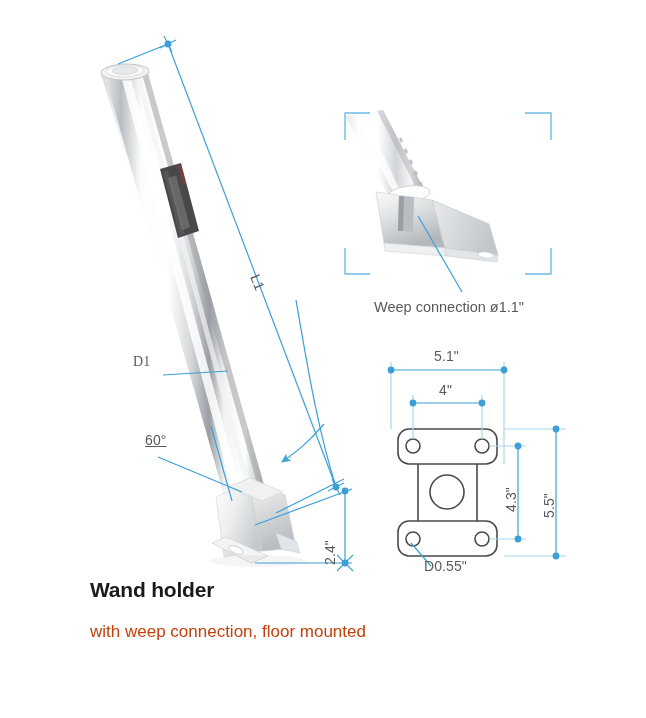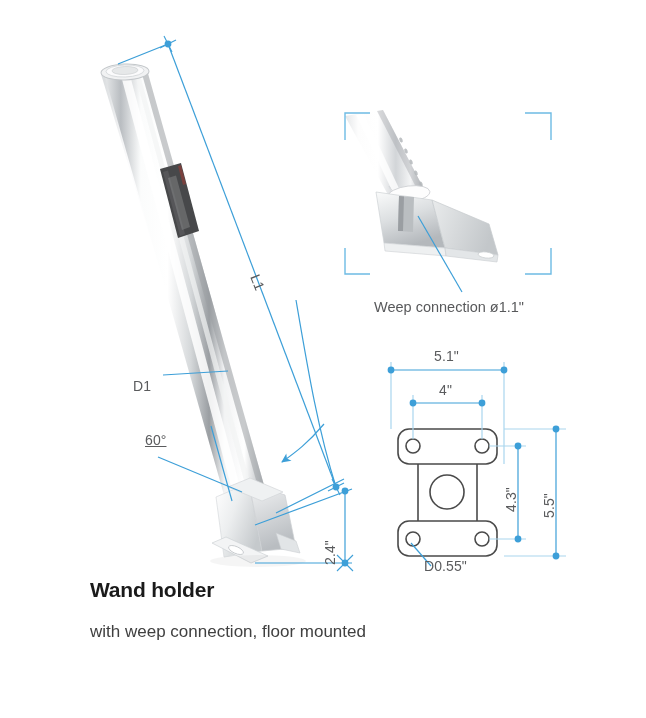--- a/index.html
+++ b/index.html
@@ -41,21 +41,21 @@
     font-size: 21px;
     font-weight: 700;
     letter-spacing: -0.2px;
     color: #1a1a1a;
     white-space: nowrap;
   }
   .caption-sub {
     top: 622px;
     font-size: 17px;
     font-weight: 400;
-    color: #404040;
+    color: #c2410c;
     white-space: nowrap;
   }
 
   
   .dimtext {
     position: absolute;
     font-size: 14px;
     color: #5a5b5d;
     white-space: nowrap;
     letter-spacing: 0.1px;
@@ -282,21 +282,21 @@
       <line x1="556" y1="429" x2="556" y2="556"></line>
       <circle cx="556" cy="429" r="3.4" fill="#3d9fd8" stroke="none"></circle>
       <circle cx="556" cy="556" r="3.4" fill="#3d9fd8" stroke="none"></circle>
 
       <line x1="411" y1="543" x2="431" y2="566"></line>
     </g>
   </svg>
 
   <div class="dimtext rot-l1" style="left:262px; top:272px;">L1</div>
 
-  <div class="dimtext" style="left:133px; top:378px;">D1</div>
+  <div class="dimtext" style="left:133px; top:354px;font-family:Liberation Serif, serif;">D1</div>
 
   <div class="dimtext" style="left:145px; top:432px;text-decoration:underline;">60°</div>
 
   <div class="dimtext rot-v" style="left:322px; top:565px;">2.4"</div>
 
   <div class="note" style="left:374px; top:299px;">Weep connection ø1.1"</div>
 
   <div class="dimtext" style="left:434px; top:348px;">5.1"</div>
 
   <div class="dimtext" style="left:439px; top:382px;">4"</div>

